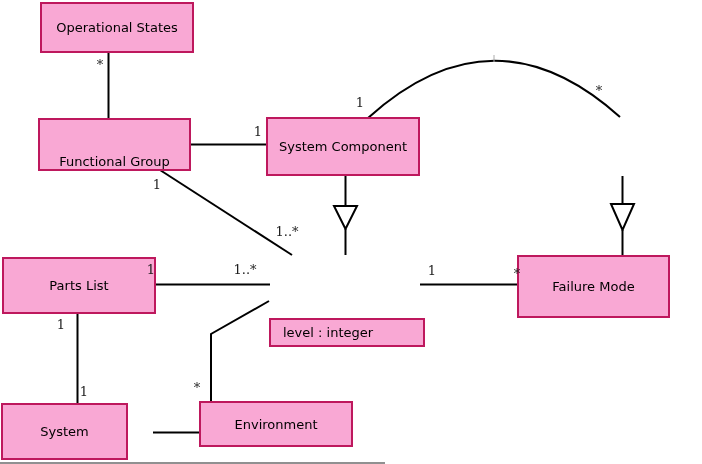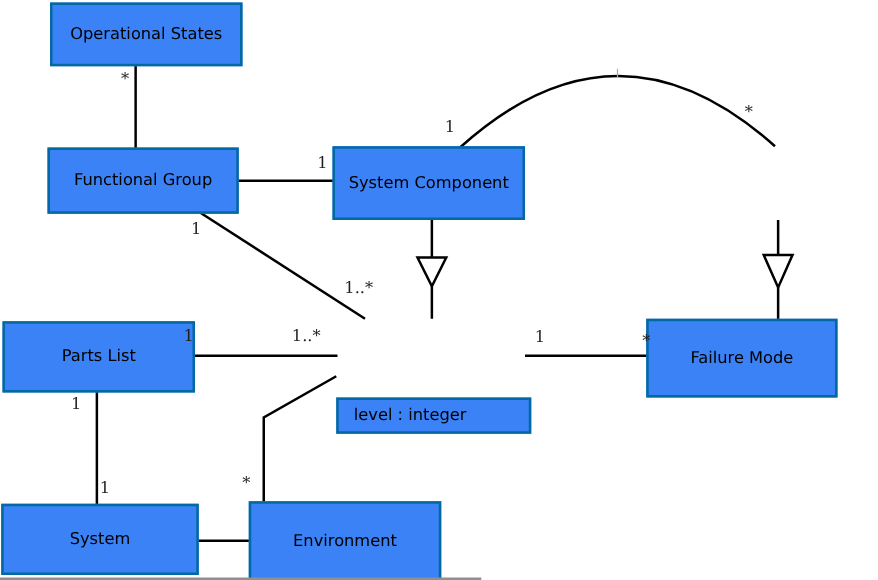--- a/index.html
+++ b/index.html
@@ -13,22 +13,22 @@
   }
   svg.wires {
     position: absolute;
     left: 0; top: 0;
     width: 702px; height: 464px;
     z-index: 1;
   }
   .uml-box {
     position: absolute;
     box-sizing: border-box;
-    background: #3b82f6;
-    border: 2px solid #0369a1;
+    background: #f9a8d4;
+    border: 2px solid #be185d;
     display: flex;
     align-items: center;
     justify-content: center;
     font-size: 13px;
     color: #000000;
     z-index: 2;
     white-space: nowrap;
   }
   .uml-attr {
     justify-content: flex-start;
@@ -89,21 +89,21 @@
 
     <line x1="153" y1="432.5" x2="200" y2="432.5" stroke="#000" stroke-width="2"></line>
 
     <polyline points="269,301 211,334 211,402" fill="none" stroke="#000" stroke-width="2"></polyline>
   </svg>
 
   <div class="uml-box" style="left:40px; top:2px; width:154px; height:51px;">
     <span>Operational States</span>
   </div>
 
-  <div class="uml-box" style="left:38px; top:118px; width:153px; height:53px;">
+  <div class="uml-box" style="left:38px; top:118px; width:153px; height:53px;align-items:flex-end;">
     <span>Functional Group</span>
   </div>
 
   <div class="uml-box" style="left:266px; top:117px; width:154px; height:59px;">
     <span>System Component</span>
   </div>
 
 
   <div class="uml-box" style="left:2px; top:257px; width:154px; height:57px;text-align:right;">
     <span>Parts List</span>
@@ -111,25 +111,25 @@
 
 
   <div class="uml-box uml-attr" style="left:269px; top:318px; width:156px; height:29px;">
     <span>level : integer</span>
   </div>
 
   <div class="uml-box" style="left:517px; top:255px; width:153px; height:63px;">
     <span>Failure Mode</span>
   </div>
 
-  <div class="uml-box" style="left:1px; top:403px; width:158px; height:57px;">
+  <div class="uml-box" style="left:1px; top:403px; width:127px; height:57px;">
     <span>System</span>
   </div>
 
-  <div class="uml-box" style="left:199px; top:401px; width:154px; height:64px;">
+  <div class="uml-box" style="left:199px; top:401px; width:154px; height:46px;">
     <span>Environment</span>
   </div>
 
   <span class="mult" style="left:100px; top:64px;">*</span>
 
   <span class="mult" style="left:258px; top:131px;">1</span>
 
   <span class="mult" style="left:157px; top:184px;">1</span>
 
   <span class="mult" style="left:287px; top:231px;">1..*</span>

